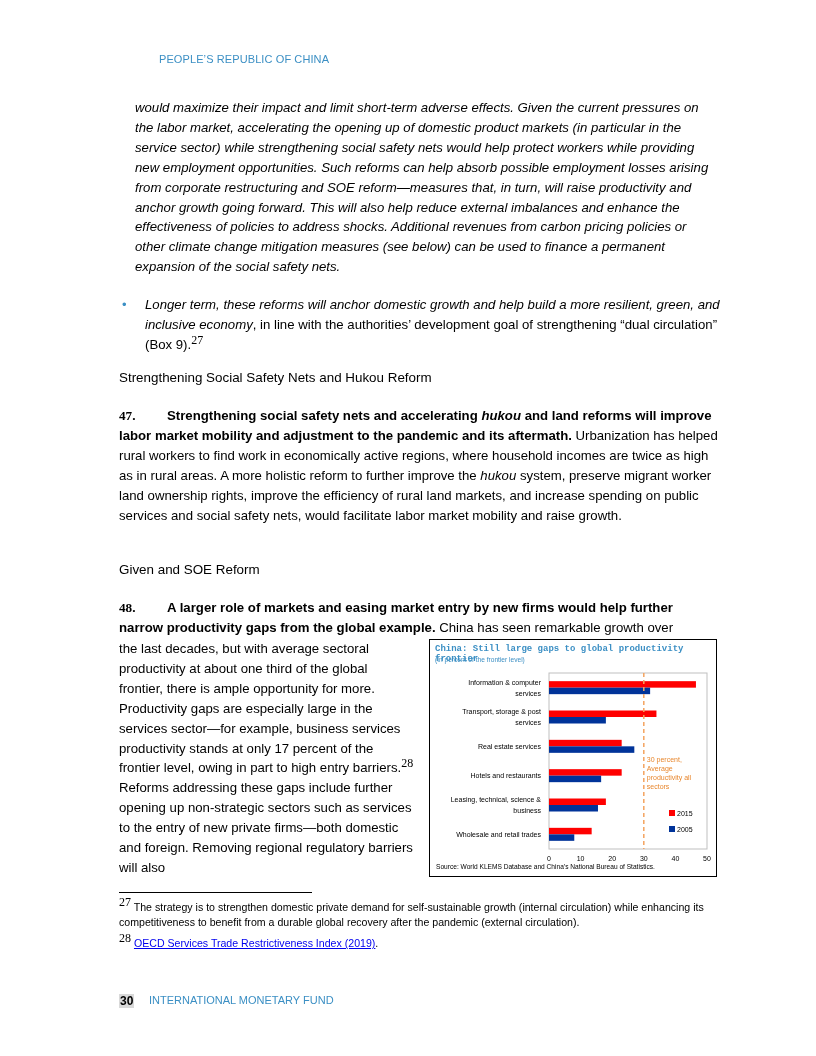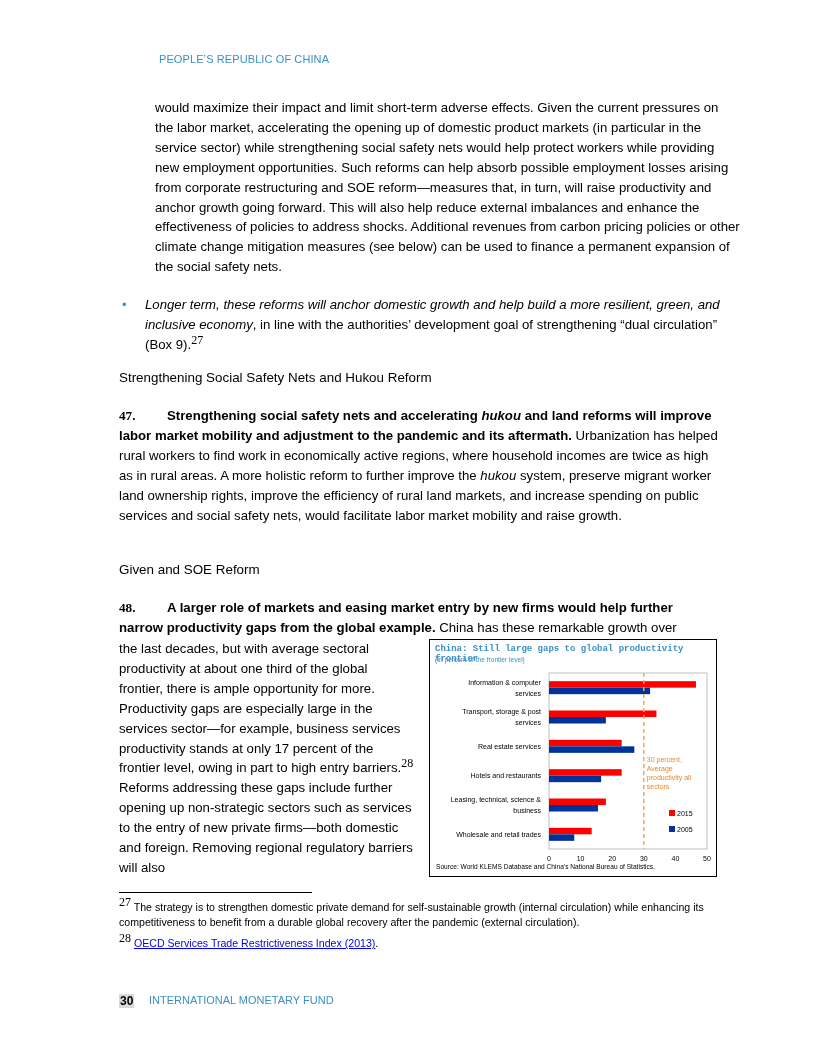--- a/index.html
+++ b/index.html
@@ -1,19 +1,19 @@
 <!DOCTYPE html>
 <html><head>
 <meta charset="utf-8">
 <style>
   html,body{margin:0;padding:0;background:#fff;}
   body{width:816px;height:1056px;position:relative;font-family:"Liberation Sans",sans-serif;color:#000;overflow:hidden;}
   .running-head{position:absolute;left:119px;top:53px;font-size:11px;color:#3b8fc4;letter-spacing:0.1px;padding-left:40px;}
   .para{position:absolute;font-size:13.2px;line-height:19.9px;}
-  .indent{left:155px;width:585px;top:98px;}
+  .indent{left:135px;width:585px;top:98px;font-style:italic;}
   .bullet{left:145px;width:585px;top:295px;}
   .bullet-dot{position:absolute;left:-23px;top:0;color:#3b8fc4;font-size:13px;}
   .heading{position:absolute;left:119px;font-size:13.4px;font-weight:normal;}
   .body{left:119px;width:600px;}
   .parnum{display:inline-block;width:48px;font-family:Liberation Serif, serif;}
   sup{font-size:12px;line-height:0;vertical-align:super;font-family:Liberation Serif, serif;}
   .narrow{left:119px;width:296px;top:639px;}
   .chart-box{position:absolute;left:429px;top:639px;width:288px;height:238px;border:1px solid #000;box-sizing:border-box;}
   .chart-title{position:absolute;left:5px;top:4px;font-size:9px;font-weight:bold;color:#3b8fc4;font-family:Liberation Mono, monospace;}
   .chart-sub{position:absolute;left:5px;top:16px;font-size:6.6px;color:#3b8fc4;}
@@ -38,21 +38,21 @@
 
 <div class="heading" style="top:370px">Strengthening Social Safety Nets and Hukou Reform</div>
 
 <div class="para body" style="top:406px">
   <b><span class="parnum">47.</span><span>Strengthening social safety nets and accelerating </span><i>hukou</i><span> and land reforms will improve labor market mobility and adjustment to the pandemic and its aftermath.</span></b><span> Urbanization has helped rural workers to find work in economically active regions, where household incomes are twice as high as in rural areas. A more holistic reform to further improve the </span><i>hukou</i><span> system, preserve migrant worker land ownership rights, improve the efficiency of rural land markets, and increase spending on public services and social safety nets, would facilitate labor market mobility and raise growth.</span>
 </div>
 
 <div class="heading" style="top:562px">Given and SOE Reform</div>
 
 <div class="para body" style="top:598px;width:600px">
-  <b><span class="parnum">48.</span><span>A larger role of markets and easing market entry by new firms would help further narrow productivity gaps from the global example.</span></b><span> China has these remarkable growth over</span>
+  <b><span class="parnum">48.</span><span>A larger role of markets and easing market entry by new firms would help further narrow productivity gaps from the global example.</span></b><span> China has seen remarkable growth over</span>
 </div>
 
 <div class="para narrow">
   <span>the last decades, but with average sectoral productivity at about one third of the global frontier, there is ample opportunity for more. Productivity gaps are especially large in the services sector—for example, business services productivity stands at only 17 percent of the frontier level, owing in part to high entry barriers.</span><sup>28</sup><span> Reforms addressing these gaps include further opening up non-strategic sectors such as services to the entry of new private firms—both domestic and foreign. Removing regional regulatory barriers will also</span>
 </div>
 
 <div class="chart-box">
   <div class="chart-title">China: Still large gaps to global productivity frontier</div>
   <div class="chart-sub">(In percent of the frontier level)</div>
   <svg class="chart-svg" id="chart-svg" width="288" height="238" xmlns="http://www.w3.org/2000/svg">
@@ -89,17 +89,17 @@
       <text x="277" y="221" text-anchor="middle" font-size="7" font-family="Liberation Sans, sans-serif" fill="#000">50</text>
       <text x="6" y="229" font-size="6.6" font-family="Liberation Sans, sans-serif" fill="#000">Source: World KLEMS Database and China’s National Bureau of Statistics.</text>
     </svg>
 </div>
 
 <div class="footrule"></div>
 <div class="footnote" style="top:900px">
   <sup>27</sup><span> The strategy is to strengthen domestic private demand for self-sustainable growth (internal circulation) while enhancing its competitiveness to benefit from a durable global recovery after the pandemic (external circulation).</span>
 </div>
 <div class="footnote" style="top:936px">
-  <sup>28</sup> <a href="#">OECD Services Trade Restrictiveness Index (2013)</a><span>.</span>
+  <sup>28</sup> <a href="#">OECD Services Trade Restrictiveness Index (2019)</a><span>.</span>
 </div>
 
 <div class="pageno">30</div>
 <div class="footer-org">INTERNATIONAL MONETARY FUND</div>
 
 </body></html>

